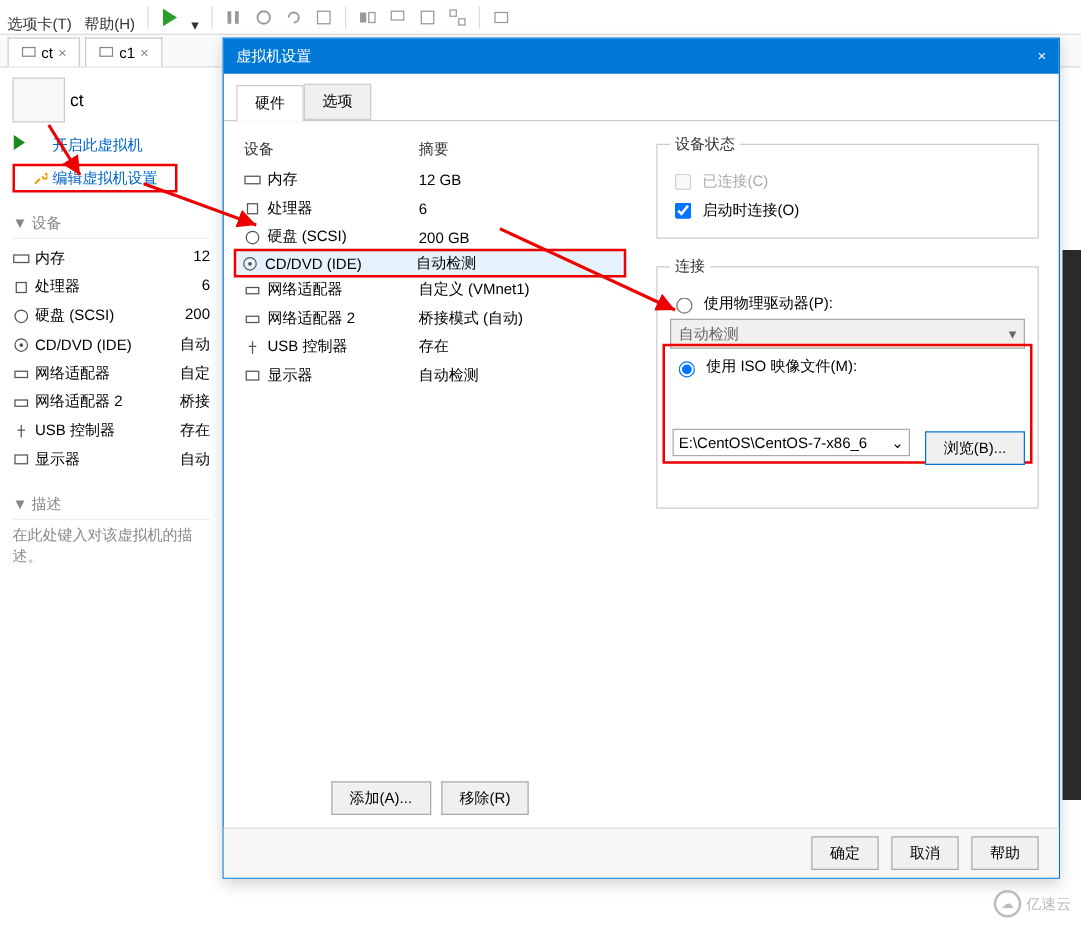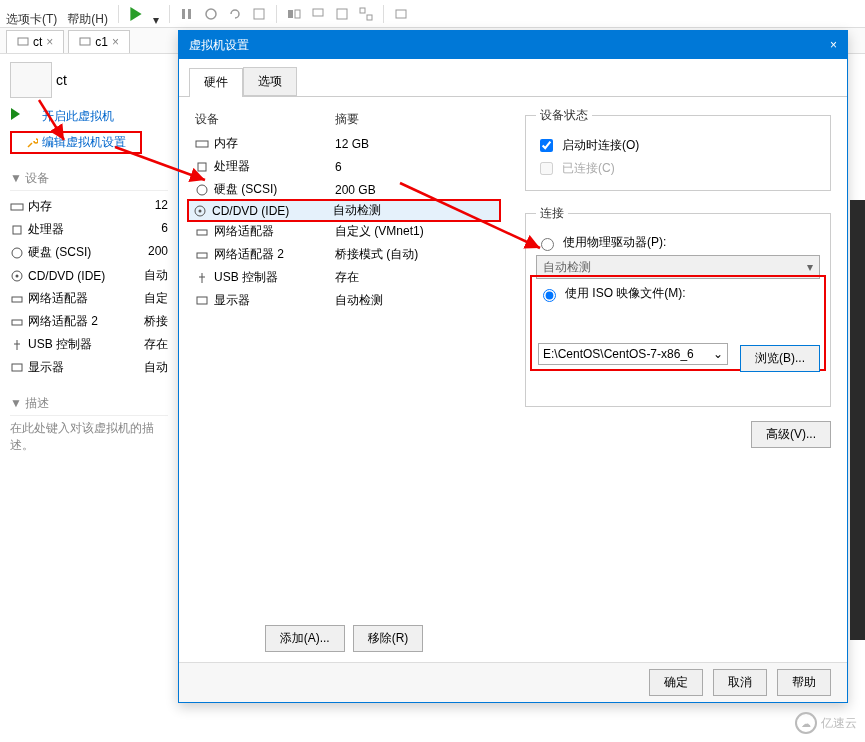--- a/index.html
+++ b/index.html
@@ -352,26 +352,26 @@
       <div class="btnrow">
         <button class="btn">添加(A)...</button>
         <button class="btn">移除(R)</button>
       </div>
     </div>
 
     <div class="dlg-right">
       <fieldset>
         <legend>设备状态</legend>
         <label class="chk">
+            <input type="checkbox" disabled="" style="">
+            <span style="color:#aaa">已连接(C)</span>
+          </label>
+        <label class="chk">
             <input type="checkbox" checked="" style="">
             <span>启动时连接(O)</span>
-          </label>
-        <label class="chk">
-            <input type="checkbox" disabled="" style="">
-            <span style="color:#aaa">已连接(C)</span>
           </label>
       </fieldset>
 
       <fieldset>
         <legend>连接</legend>
         <label class="rad">
             <input type="radio" name="conn" style="">
             <span>使用物理驱动器(P):</span>
           </label>
         <div class="dd">
@@ -389,23 +389,20 @@
               <span>⌄</span>
             </div>
           </div>
         </div>
         <div class="browse-row" style="justify-content:flex-end; margin-top:-32px;">
           <button class="btn" style="border:1px solid #0078d7">浏览(B)...</button>
         </div>
         <div style="height:26px"></div>
       </fieldset>
 
-      <div class="right-btns">
-        <button class="btn">高级(V)...</button>
-      </div>
     </div>
   </div>
 
   <div class="dlg-footer">
     <button class="btn">确定</button>
     <button class="btn">取消</button>
     <button class="btn">帮助</button>
   </div>
 </div>
 

